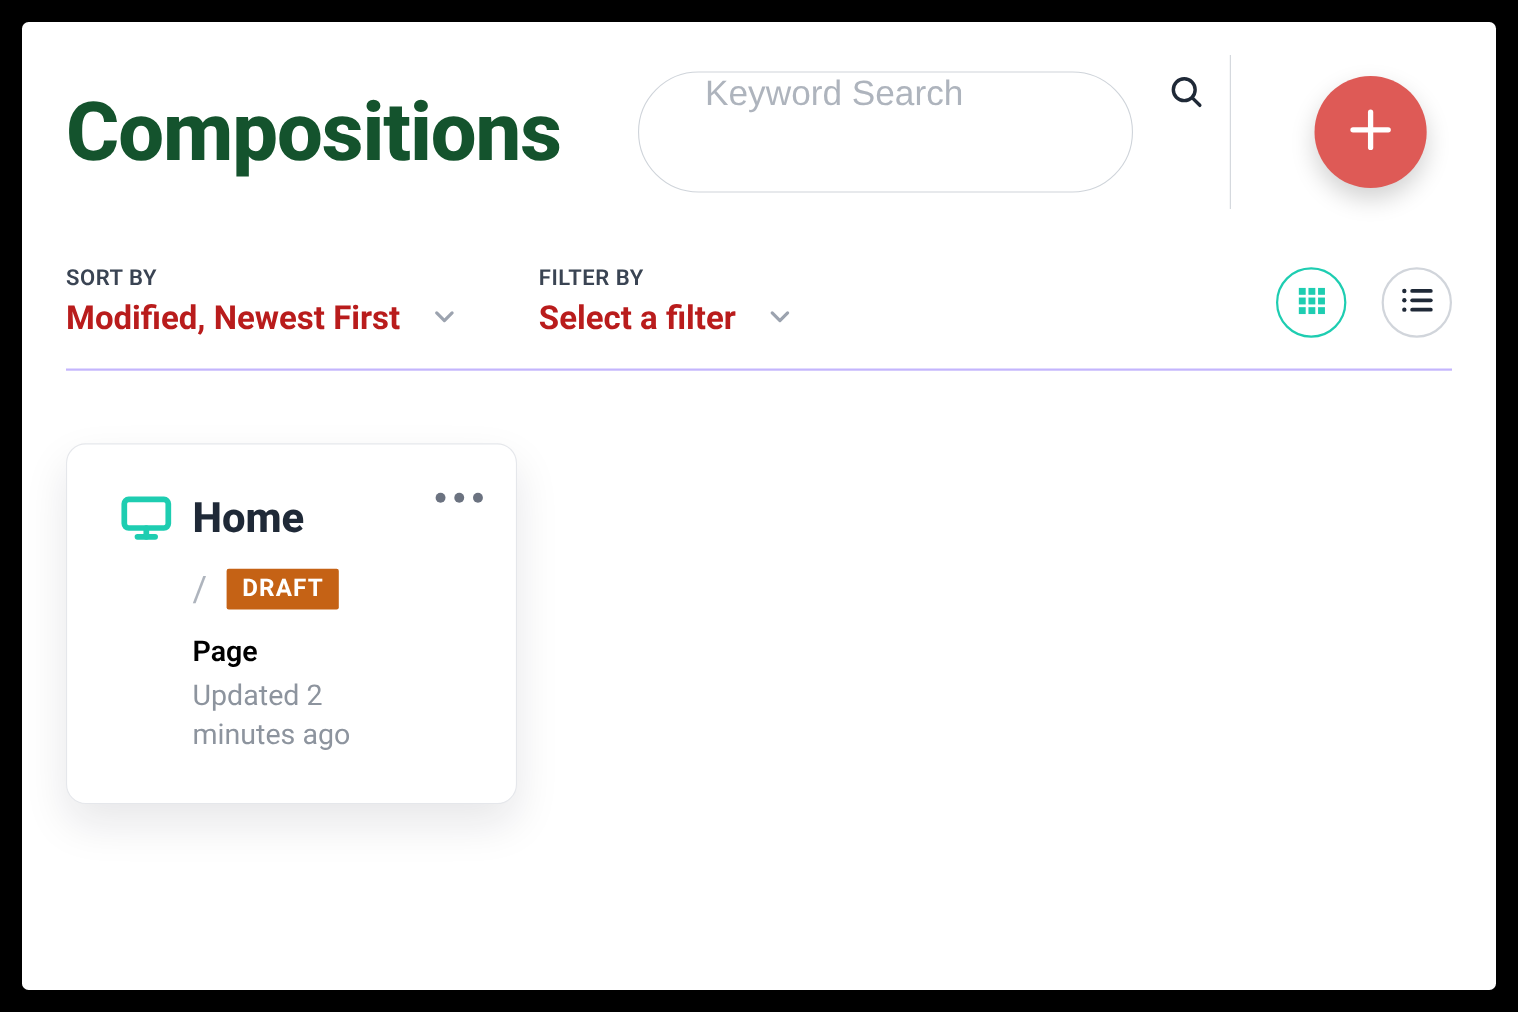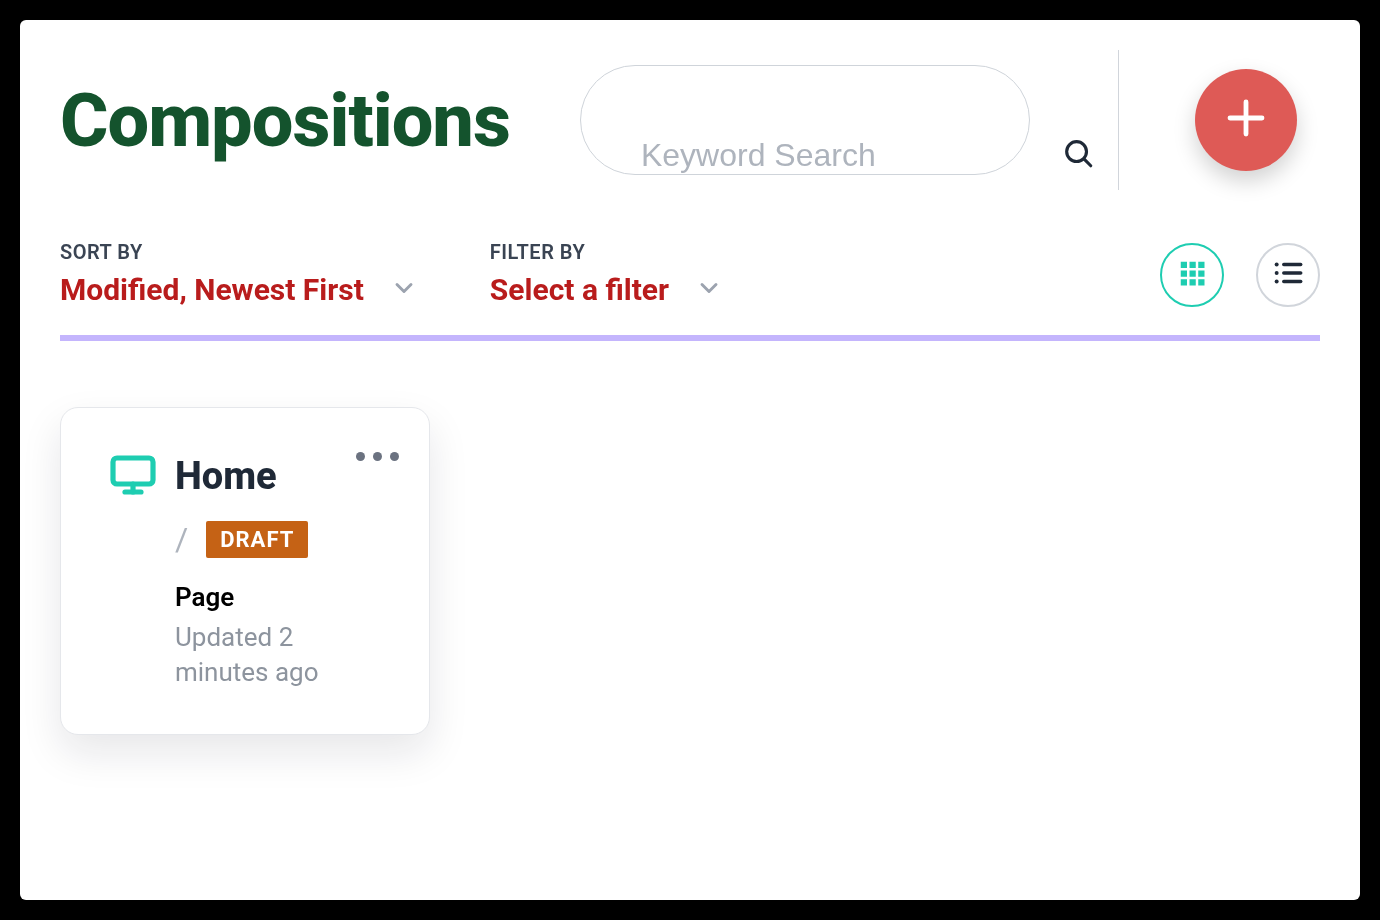--- a/index.html
+++ b/index.html
@@ -29,21 +29,21 @@
       color: #14532d;
       letter-spacing: -1px;
     }
     .search-wrap {
       flex: 0 0 auto;
       width: 450px;
       height: 110px;
       border: 1.5px solid #cfd4da;
       border-radius: 70px;
       display: flex;
-      align-items: flex-end;
+      align-items: flex-start;
       padding: 0 44px 0 60px;
       margin-left: 30px;
     }
     .search-input {
       flex: 1;
       border: none;
       outline: none;
       font-size: 32px;
       font-weight: 500;
       color: #6b7280;
@@ -73,21 +73,21 @@
       font-size: 46px;
       font-weight: 800;
       color: #1f2937;
       margin-top: 86px;
     }
     .controls-row {
       display: flex;
       align-items: flex-end;
       margin-top: 50px;
       padding-bottom: 28px;
-      border-bottom: 6px solid #c4b5fd;
+      border-bottom: 2px solid #c4b5fd;
       gap: 72px;
     }
     .control-block { display: flex; flex-direction: column; gap: 8px; }
     .control-label {
       font-size: 20px;
       font-weight: 600;
       letter-spacing: 0.5px;
       color: #3a4453;
     }
     .control-value-row {
@@ -124,21 +124,21 @@
     .view-btn.active {
       border-color: #1ecdb1;
       color: #1ecdb1;
     }
     .cards {
       margin-top: 66px;
       display: flex;
       gap: 28px;
     }
     .card {
-      width: 370px;
+      width: 410px;
       border: 1px solid #e5e7eb;
       border-radius: 18px;
       padding: 42px 28px 44px 48px;
       box-shadow: 0 18px 40px rgba(15,23,42,0.10);
       position: relative;
       background: #fff;
       cursor: pointer;
     }
     .card-title-row {
       display: flex;

